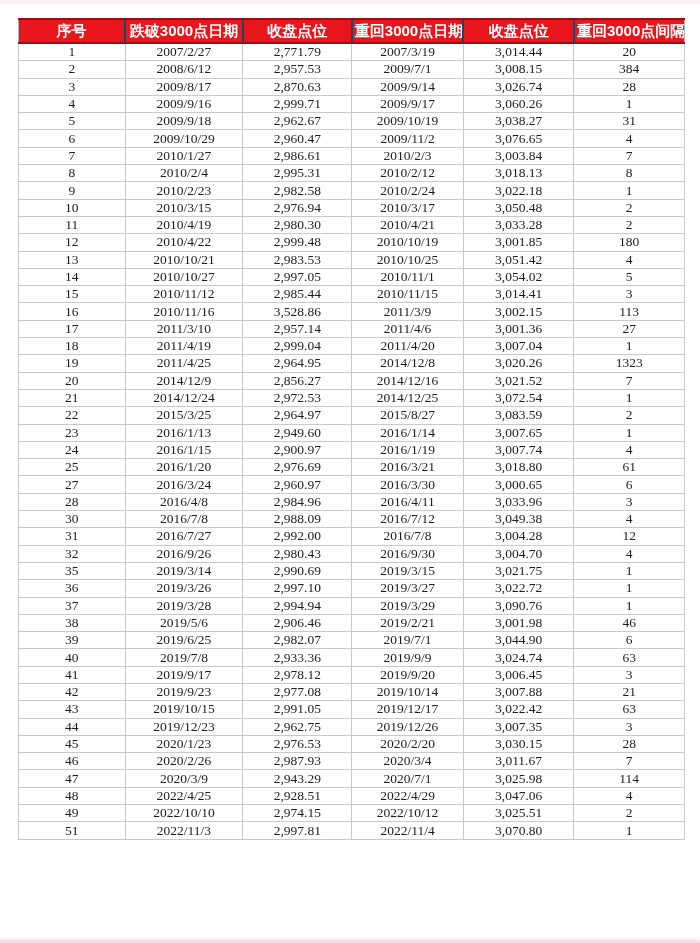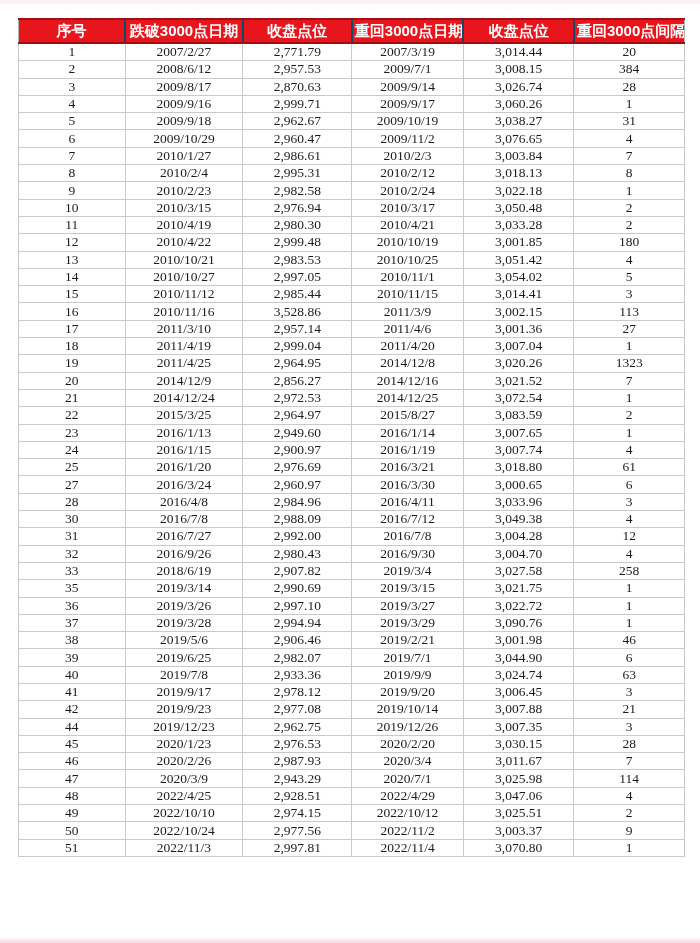--- a/index.html
+++ b/index.html
@@ -323,28 +323,20 @@
         </tr>
         <tr>
           <td>32</td>
           <td>2016/9/26</td>
           <td>2,980.43</td>
           <td>2016/9/30</td>
           <td>3,004.70</td>
           <td>4</td>
         </tr>
         <tr>
-          <td>33</td>
-          <td>2018/6/19</td>
-          <td>2,907.82</td>
-          <td>2019/3/4</td>
-          <td>3,027.58</td>
-          <td>258</td>
-        </tr>
-        <tr>
           <td>35</td>
           <td>2019/3/14</td>
           <td>2,990.69</td>
           <td>2019/3/15</td>
           <td>3,021.75</td>
           <td>1</td>
         </tr>
         <tr>
           <td>36</td>
           <td>2019/3/26</td>
@@ -395,20 +387,28 @@
         </tr>
         <tr>
           <td>42</td>
           <td>2019/9/23</td>
           <td>2,977.08</td>
           <td>2019/10/14</td>
           <td>3,007.88</td>
           <td>21</td>
         </tr>
         <tr>
+          <td>43</td>
+          <td>2019/10/15</td>
+          <td>2,991.05</td>
+          <td>2019/12/17</td>
+          <td>3,022.42</td>
+          <td>63</td>
+        </tr>
+        <tr>
           <td>44</td>
           <td>2019/12/23</td>
           <td>2,962.75</td>
           <td>2019/12/26</td>
           <td>3,007.35</td>
           <td>3</td>
         </tr>
         <tr>
           <td>45</td>
           <td>2020/1/23</td>
@@ -441,28 +441,20 @@
           <td>3,047.06</td>
           <td>4</td>
         </tr>
         <tr>
           <td>49</td>
           <td>2022/10/10</td>
           <td>2,974.15</td>
           <td>2022/10/12</td>
           <td>3,025.51</td>
           <td>2</td>
-        </tr>
-        <tr>
-          <td>50</td>
-          <td>2022/10/24</td>
-          <td>2,977.56</td>
-          <td>2022/11/2</td>
-          <td>3,003.37</td>
-          <td>9</td>
         </tr>
         <tr>
           <td>51</td>
           <td>2022/11/3</td>
           <td>2,997.81</td>
           <td>2022/11/4</td>
           <td>3,070.80</td>
           <td>1</td>
         </tr>
       </tbody>

